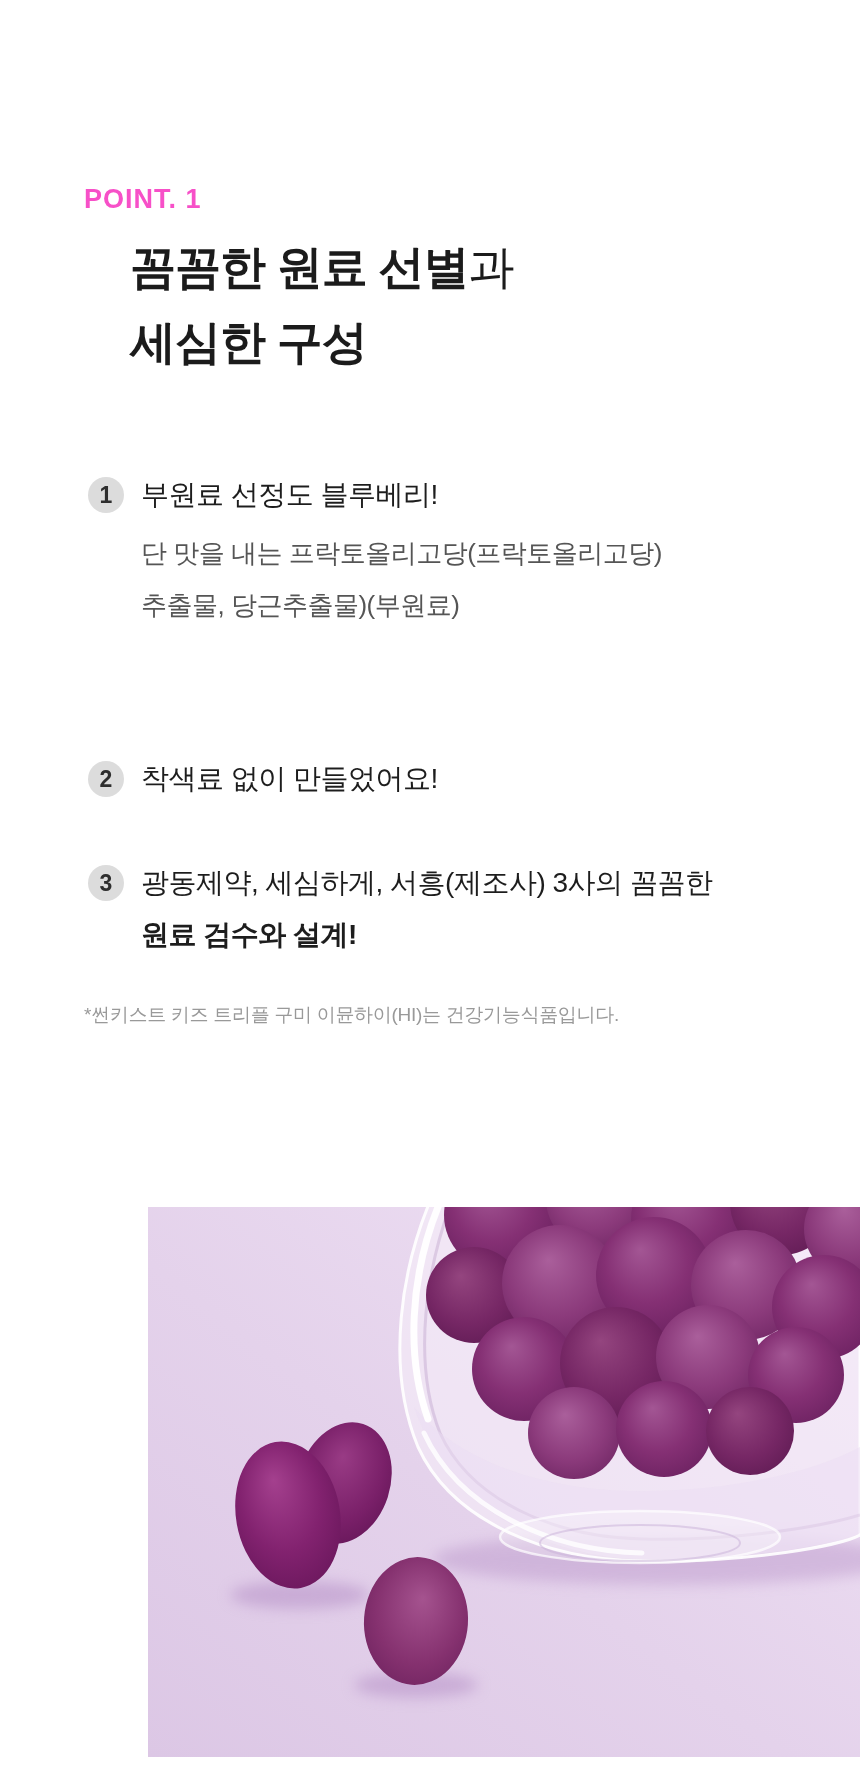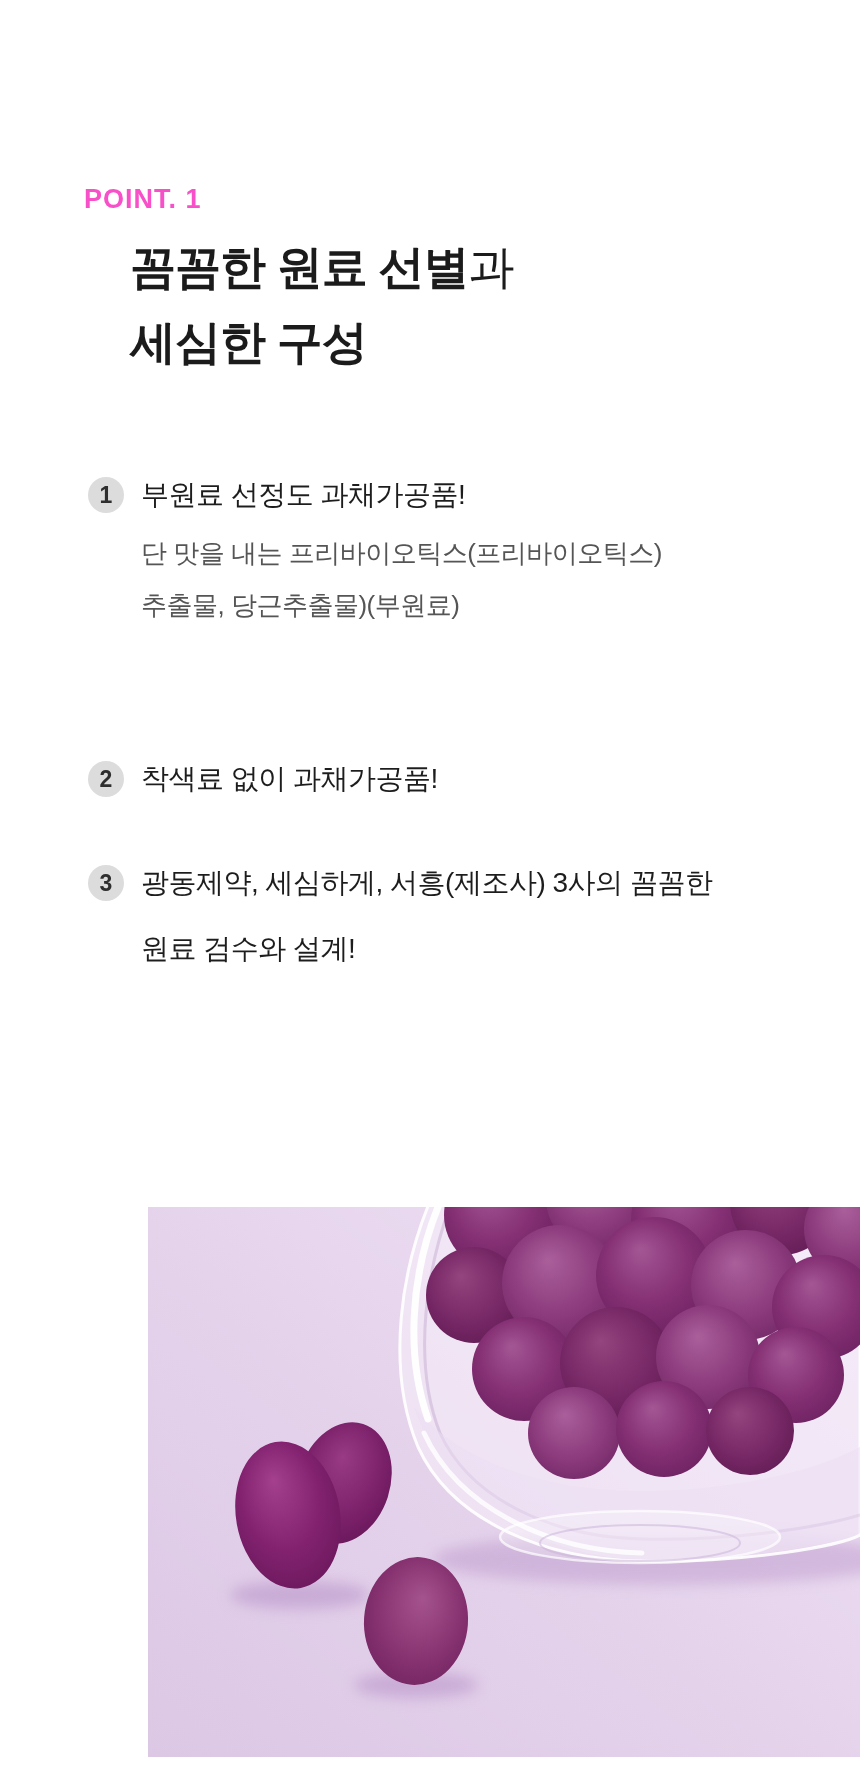--- a/index.html
+++ b/index.html
@@ -58,21 +58,21 @@
     margin-top: 1px;
   }
   .item-title {
     font-size: 28px;
     color: #1d1d1d;
     font-weight: 500;
     line-height: 38px;
     letter-spacing: -0.5px;
   }
   .title-line { display: block; }
-  .title-line.second { margin-top: 28px; }
+  .title-line.second { margin-top: 14px; font-weight: bold; }
   .item-body {
     position: absolute;
     left: 141px;
     top: 527px;
     font-size: 26px;
     line-height: 52px;
     color: #555555;
     font-weight: 400;
     letter-spacing: -0.5px;
   }
@@ -101,41 +101,42 @@
 
   <div class="point-label">POINT. 1</div>
 
   <h1 class="heading">
       <span class="h-line"><span class="bold-part">꼼꼼한 원료 선별</span><span>과</span></span>
       <span class="h-line h-line2">세심한 구성</span>
     </h1>
 
   <div class="list-item" style="top:476px;">
     <span class="num-badge">1</span>
-    <span class="item-title">부원료 선정도 과채가공품!</span>
+    <span class="item-title">부원료 선정도 블루베리!</span>
   </div>
 
   <div class="item-body">
-    <div>단 맛을 내는 프리바이오틱스(프리바이오틱스)</div>
+    <div>단 맛을 내는 프락토올리고당(프락토올리고당)</div>
     <div>추출물, 당근추출물)(부원료)</div>
   </div>
 
   <div class="list-item" style="top:760px;">
     <span class="num-badge">2</span>
-    <span class="item-title">착색료 없이 과채가공품!</span>
+    <span class="item-title">착색료 없이 만들었어요!</span>
   </div>
 
   <div class="list-item" style="top:864px;">
     <span class="num-badge">3</span>
     <span class="item-title">
       <span class="title-line">광동제약, 세심하게, 서흥(제조사) 3사의 꼼꼼한</span>
       <span class="title-line second">원료 검수와 설계!</span>
     </span>
   </div>
 
+  <div class="footnote">*썬키스트 키즈 트리플 구미 이뮨하이(HI)는 건강기능식품입니다.</div>
 
   <div class="photo">
     <svg width="712" height="550" viewBox="0 0 712 550" xmlns="http://www.w3.org/2000/svg">
       <defs>
         <linearGradient id="bgGrad" x1="1" y1="0" x2="0" y2="1">
           <stop offset="0" stop-color="#F0E2F5"></stop>
           <stop offset="0.55" stop-color="#E4D2EB"></stop>
           <stop offset="1" stop-color="#DCC7E5"></stop>
         </linearGradient>
         <radialGradient id="g1" fx="0.38" fy="0.28" r="0.8">

